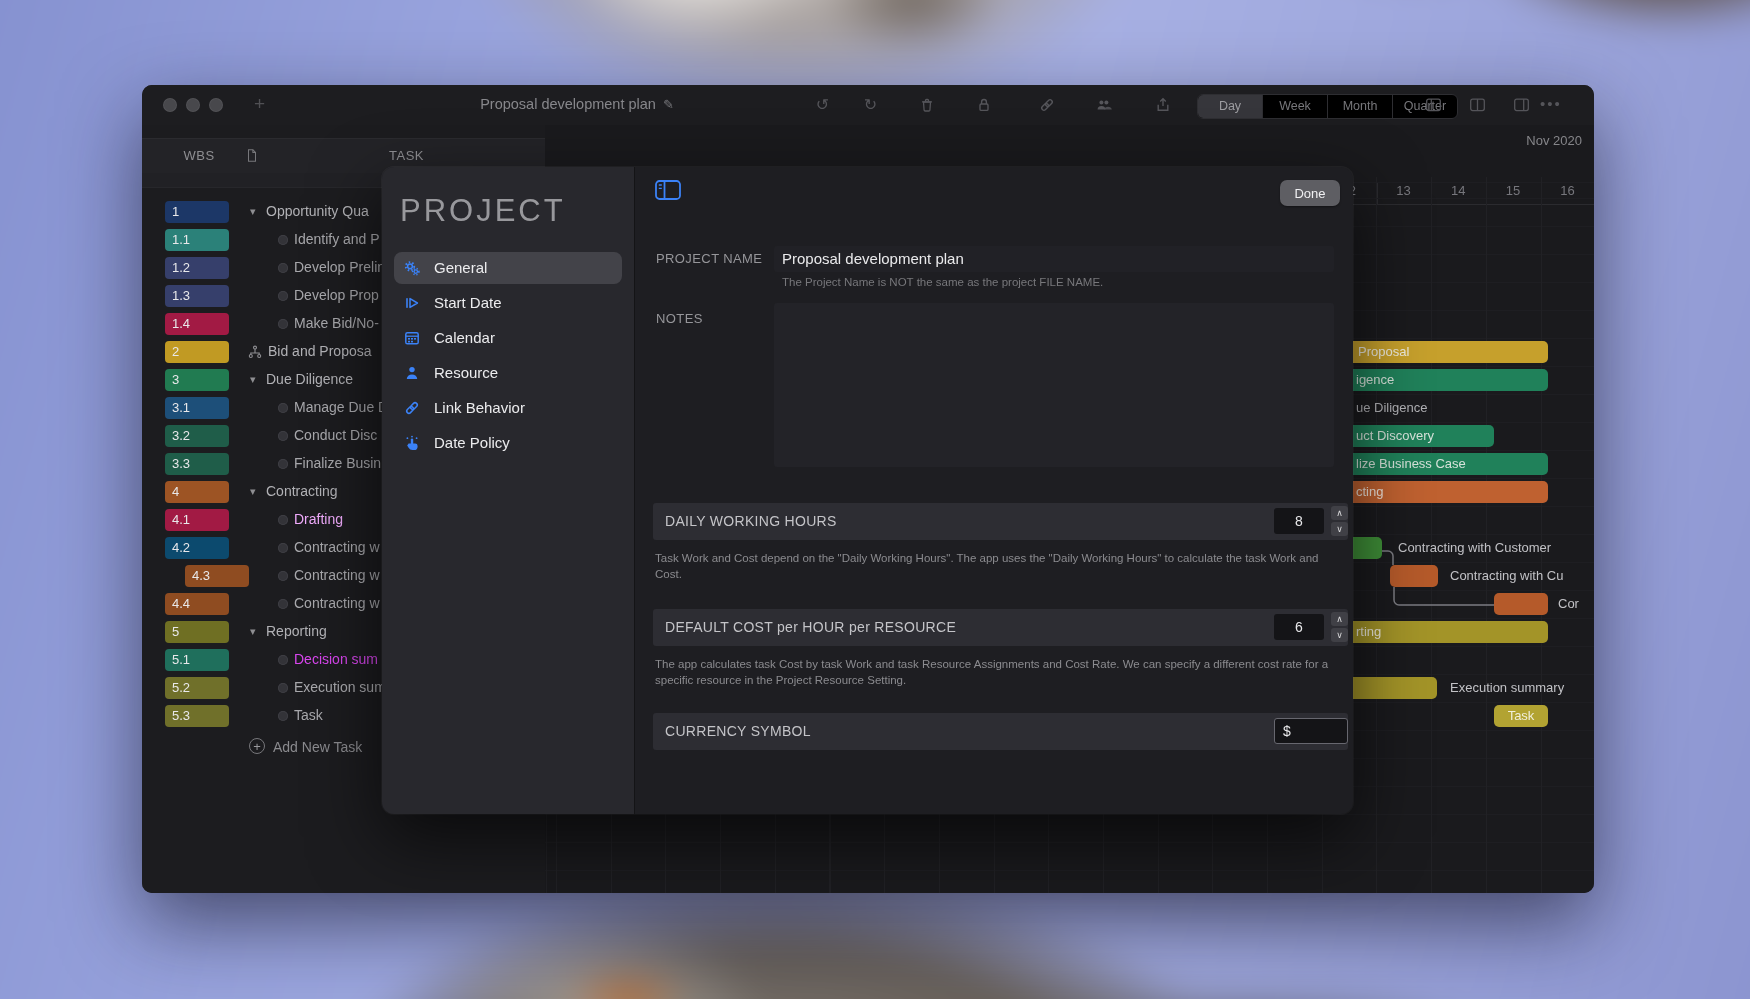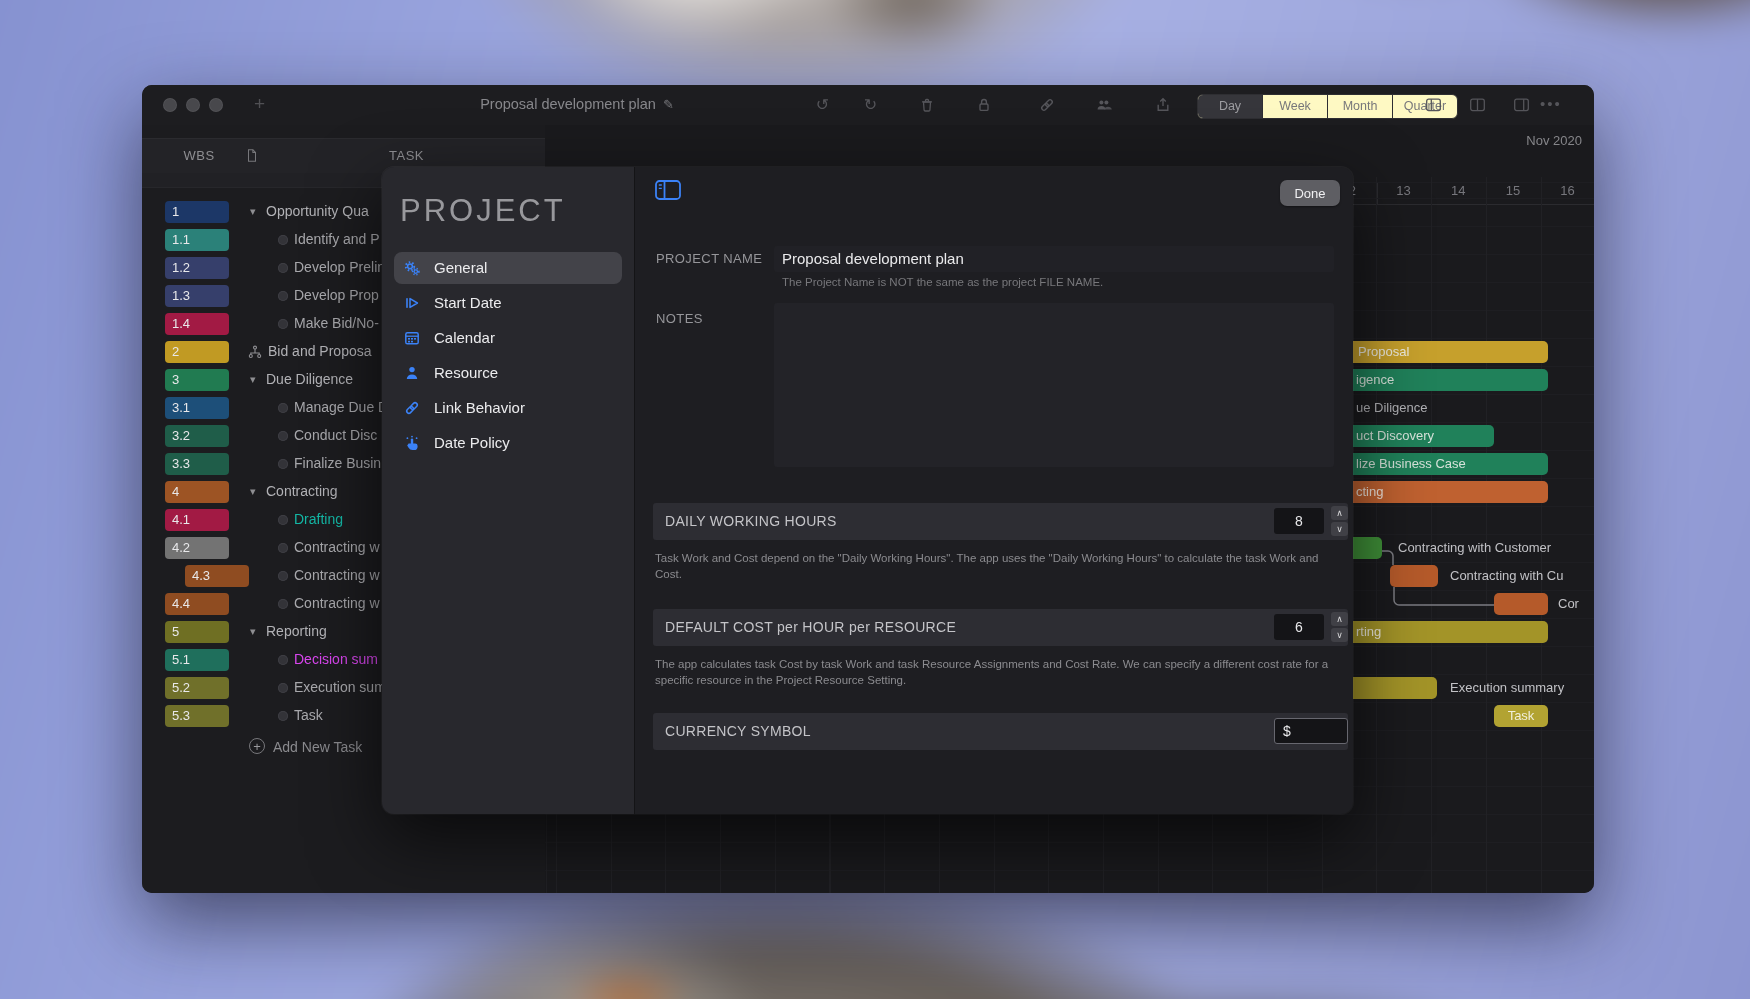--- a/index.html
+++ b/index.html
@@ -28,21 +28,21 @@
     border-bottom:1px solid #121214;}
   .tl{position:absolute;top:13px;width:14px;height:14px;border-radius:50%;
     background:#48484c;box-shadow:0 0 0 1px rgba(255,255,255,.06) inset;}
   .tb-add{position:absolute;left:112px;top:8px;font-size:19px;color:#505054;}
   .tb-title{position:absolute;left:290px;top:11px;width:290px;text-align:center;
     font-size:14.5px;color:#87878b;white-space:nowrap;}
   .tb-title .pencil{margin-left:7px;font-size:13px;color:#77777b;}
   .tbi{position:absolute;top:12px;width:17px;height:17px;color:#55555a;
     font-size:16px;line-height:16px;text-align:center;}
   .seg{position:absolute;left:1055px;top:9px;height:23px;display:flex;
-    background:#fef9c3;border-radius:6px;overflow:hidden;border:1px solid #2e2e32;}
+    background:#000000;border-radius:6px;overflow:hidden;border:1px solid #2e2e32;}
   .seg span{width:64px;text-align:center;font-size:12.5px;line-height:23px;
     color:#77777b;border-right:1px solid #2e2e32;}
   .seg span:last-child{border-right:none;}
   .seg span.sel{background:#36363b;color:#9d9da1;}
   .tb-more{position:absolute;left:1398px;top:10px;font-size:15px;color:#55555a;letter-spacing:2px;}
   
   .panel{position:absolute;left:0;top:40px;width:403px;bottom:0;background:#1c1c1f;
     border-right:1px solid #15803d;}
   .p-head{position:absolute;left:0;top:13px;right:0;height:34px;background:#232327;
     border-top:1px solid #2b2b2f;border-bottom:1px solid #2b2b2f;}
@@ -263,24 +263,24 @@
             <span class="t-name" style="left: 152px; color: rgb(168, 168, 172);">Finalize Busin</span>
           </div>
           <div class="t-row" style="top: 353px;">
             <span class="badge" style="background: rgb(157, 84, 36);">4</span>
             <span class="t-arrow">▾</span>
             <span class="t-name" style="left: 124px; color: rgb(178, 178, 182);">Contracting</span>
           </div>
           <div class="t-row" style="top: 381px;">
             <span class="badge" style="background: rgb(162, 26, 68);">4.1</span>
             <span class="t-bullet"></span>
-            <span class="t-name" style="left: 152px; color: #14b8a6;">Drafting</span>
+            <span class="t-name" style="left: 152px; color: #f0abfc;">Drafting</span>
           </div>
           <div class="t-row" style="top: 409px;">
-            <span class="badge" style="background: #737373;">4.2</span>
+            <span class="badge" style="background: #0c4a6e;">4.2</span>
             <span class="t-bullet"></span>
             <span class="t-name" style="left: 152px; color: rgb(168, 168, 172);">Contracting w</span>
           </div>
           <div class="t-row" style="top: 437px;">
             <span class="badge" style="background: rgb(143, 76, 33); margin-left: 20px;">4.3</span>
             <span class="t-bullet"></span>
             <span class="t-name" style="left: 152px; color: rgb(168, 168, 172);">Contracting w</span>
           </div>
           <div class="t-row" style="top: 465px;">
             <span class="badge" style="background: rgb(143, 76, 33);">4.4</span>

